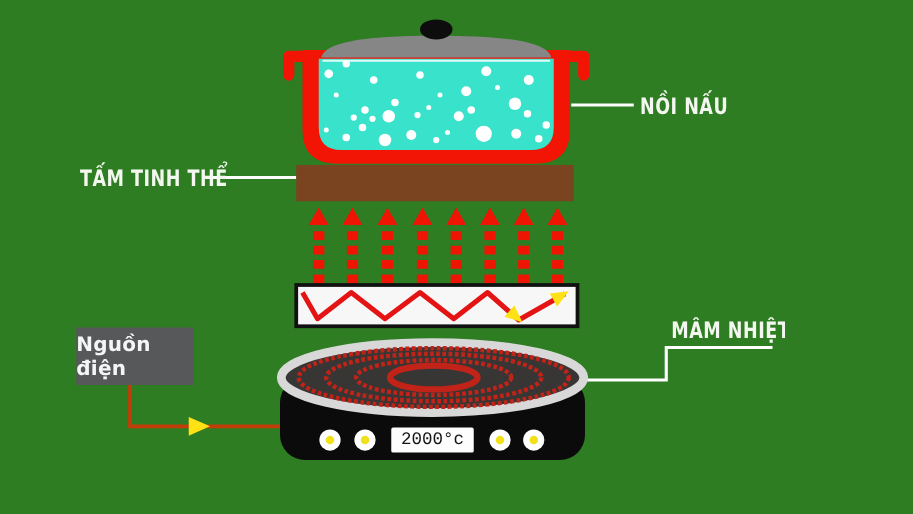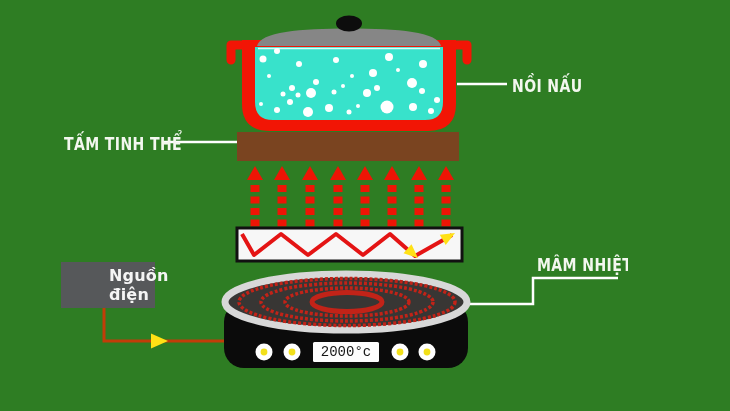--- a/index.html
+++ b/index.html
@@ -10,21 +10,21 @@
   }
   svg{position:absolute;left:0;top:0;}
   .lbl{
     position:absolute;color:#f3f7ef;font-weight:bold;font-size:18px;
     letter-spacing:.5px;white-space:nowrap;
     transform:scaleX(.78);transform-origin:0 50%;
   }
   .power-label{
     position:absolute;left:61px;top:262px;width:94px;height:46px;
     display:flex;align-items:center;justify-content:center;
-    color:#f5f5f5;font-size:16px;font-weight:600;letter-spacing:.2px;padding-left:48px;
+    color:#f5f5f5;font-size:16px;font-weight:600;letter-spacing:.2px;
   }
   .temp-label{
     position:absolute;left:313px;top:342px;width:66px;height:20px;
     display:flex;align-items:center;justify-content:center;
     color:#151515;font-size:14px;font-family:Liberation Mono, monospace;
   }
 </style>
 </head>
 <body>
 

